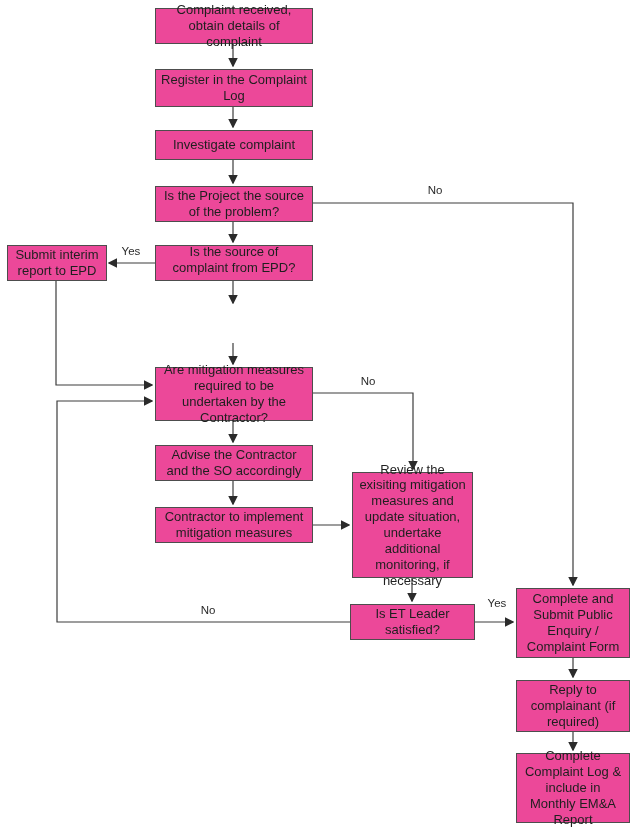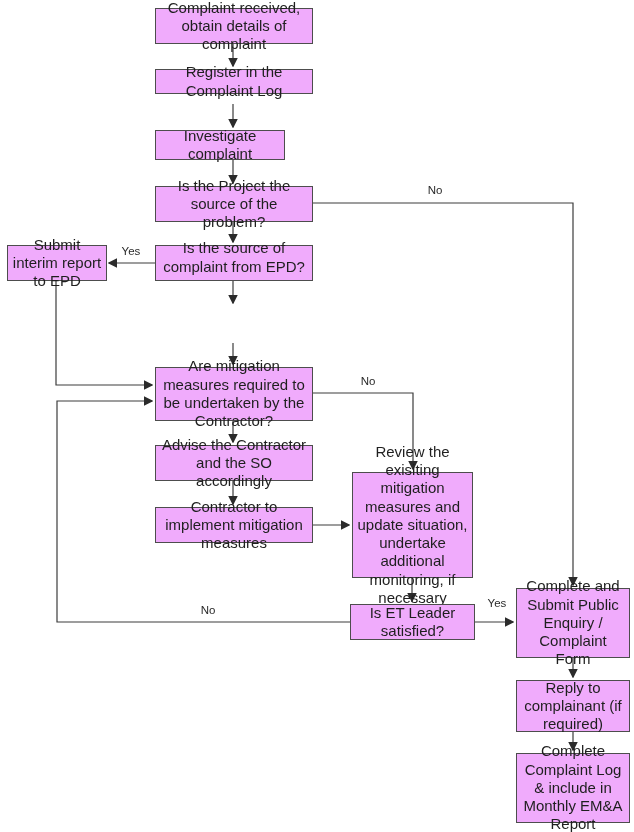--- a/index.html
+++ b/index.html
@@ -14,26 +14,26 @@
   }
   .connectors {
     position: absolute;
     left: 0; top: 0;
     width: 634px; height: 832px;
   }
   .node {
     position: absolute;
     box-sizing: border-box;
     border: 1px solid #4d4d4d;
-    background: #f0abfc;
+    background: #ec4899;
     display: flex;
     align-items: center;
     justify-content: center;
     text-align: center;
-    font-size: 15px;
+    font-size: 13px;
     line-height: 1.22;
     padding: 4px 4px;
   }
   .edge-label {
     position: absolute;
     font-size: 11.5px;
     color: #2a2a2a;
     background: #ffffff;
     padding: 0 2px;
     text-align: center;
@@ -68,24 +68,24 @@
       <path d="M412,578 L412,601" marker-end="url(#arrow)"></path>
       <path d="M475,622 L513,622" marker-end="url(#arrow)"></path>
       <path d="M573,658 L573,677" marker-end="url(#arrow)"></path>
       <path d="M573,732 L573,750" marker-end="url(#arrow)"></path>
     </g>
   </svg>
 
   <div class="node" style="left:155px; top:8px;   width:158px; height:36px;">
       <span>Complaint received, obtain details of complaint</span>
     </div>
-  <div class="node" style="left:155px; top:69px;  width:158px; height:25px;text-align:center;">
+  <div class="node" style="left:155px; top:69px;  width:158px; height:38px;text-align:center;">
       <span>Register in the Complaint Log</span>
     </div>
-  <div class="node" style="left:155px; top:130px; width:130px; height:30px;">
+  <div class="node" style="left:155px; top:130px; width:158px; height:30px;">
       <span>Investigate complaint</span>
     </div>
   <div class="node" style="left:155px; top:186px; width:158px; height:36px;">
       <span>Is the Project the source of the problem?</span>
     </div>
   <div class="node" style="left:155px; top:245px; width:158px; height:36px;align-items:flex-end;">
       <span>Is the source of complaint from EPD?</span>
     </div>
   <div class="node" style="left:7px;   top:245px; width:100px; height:36px;">
       <span>Submit interim report to EPD</span>

